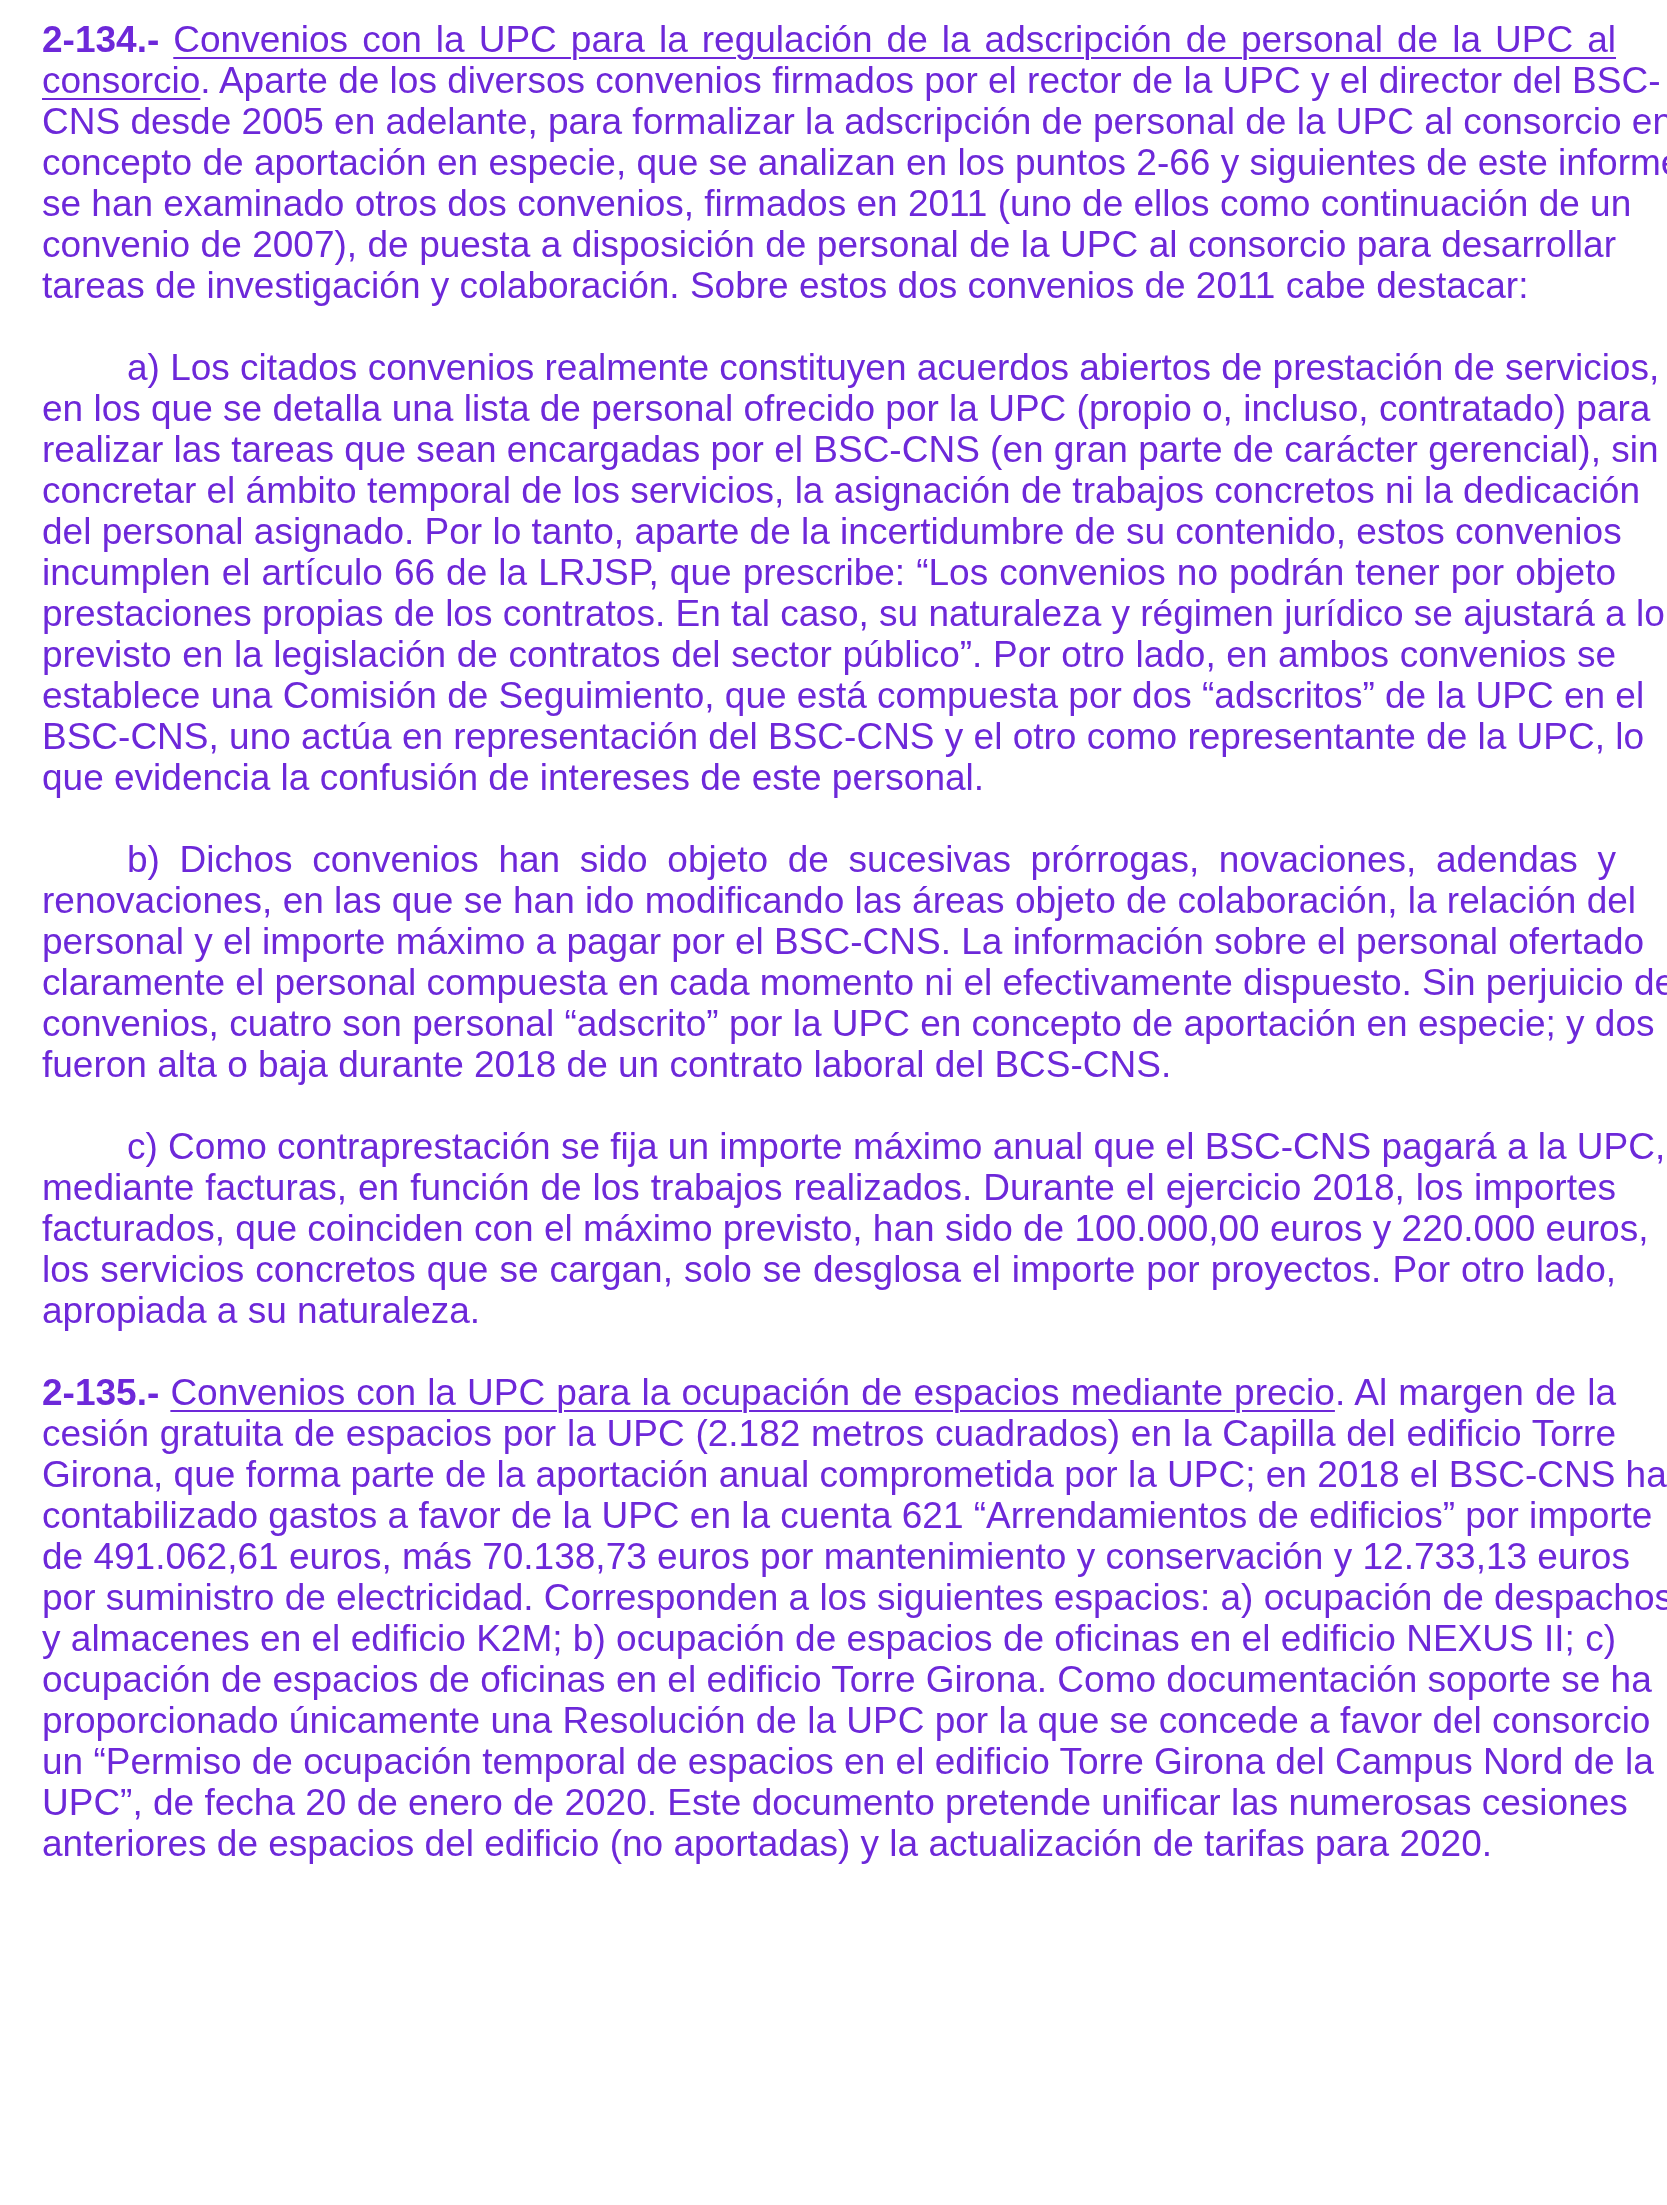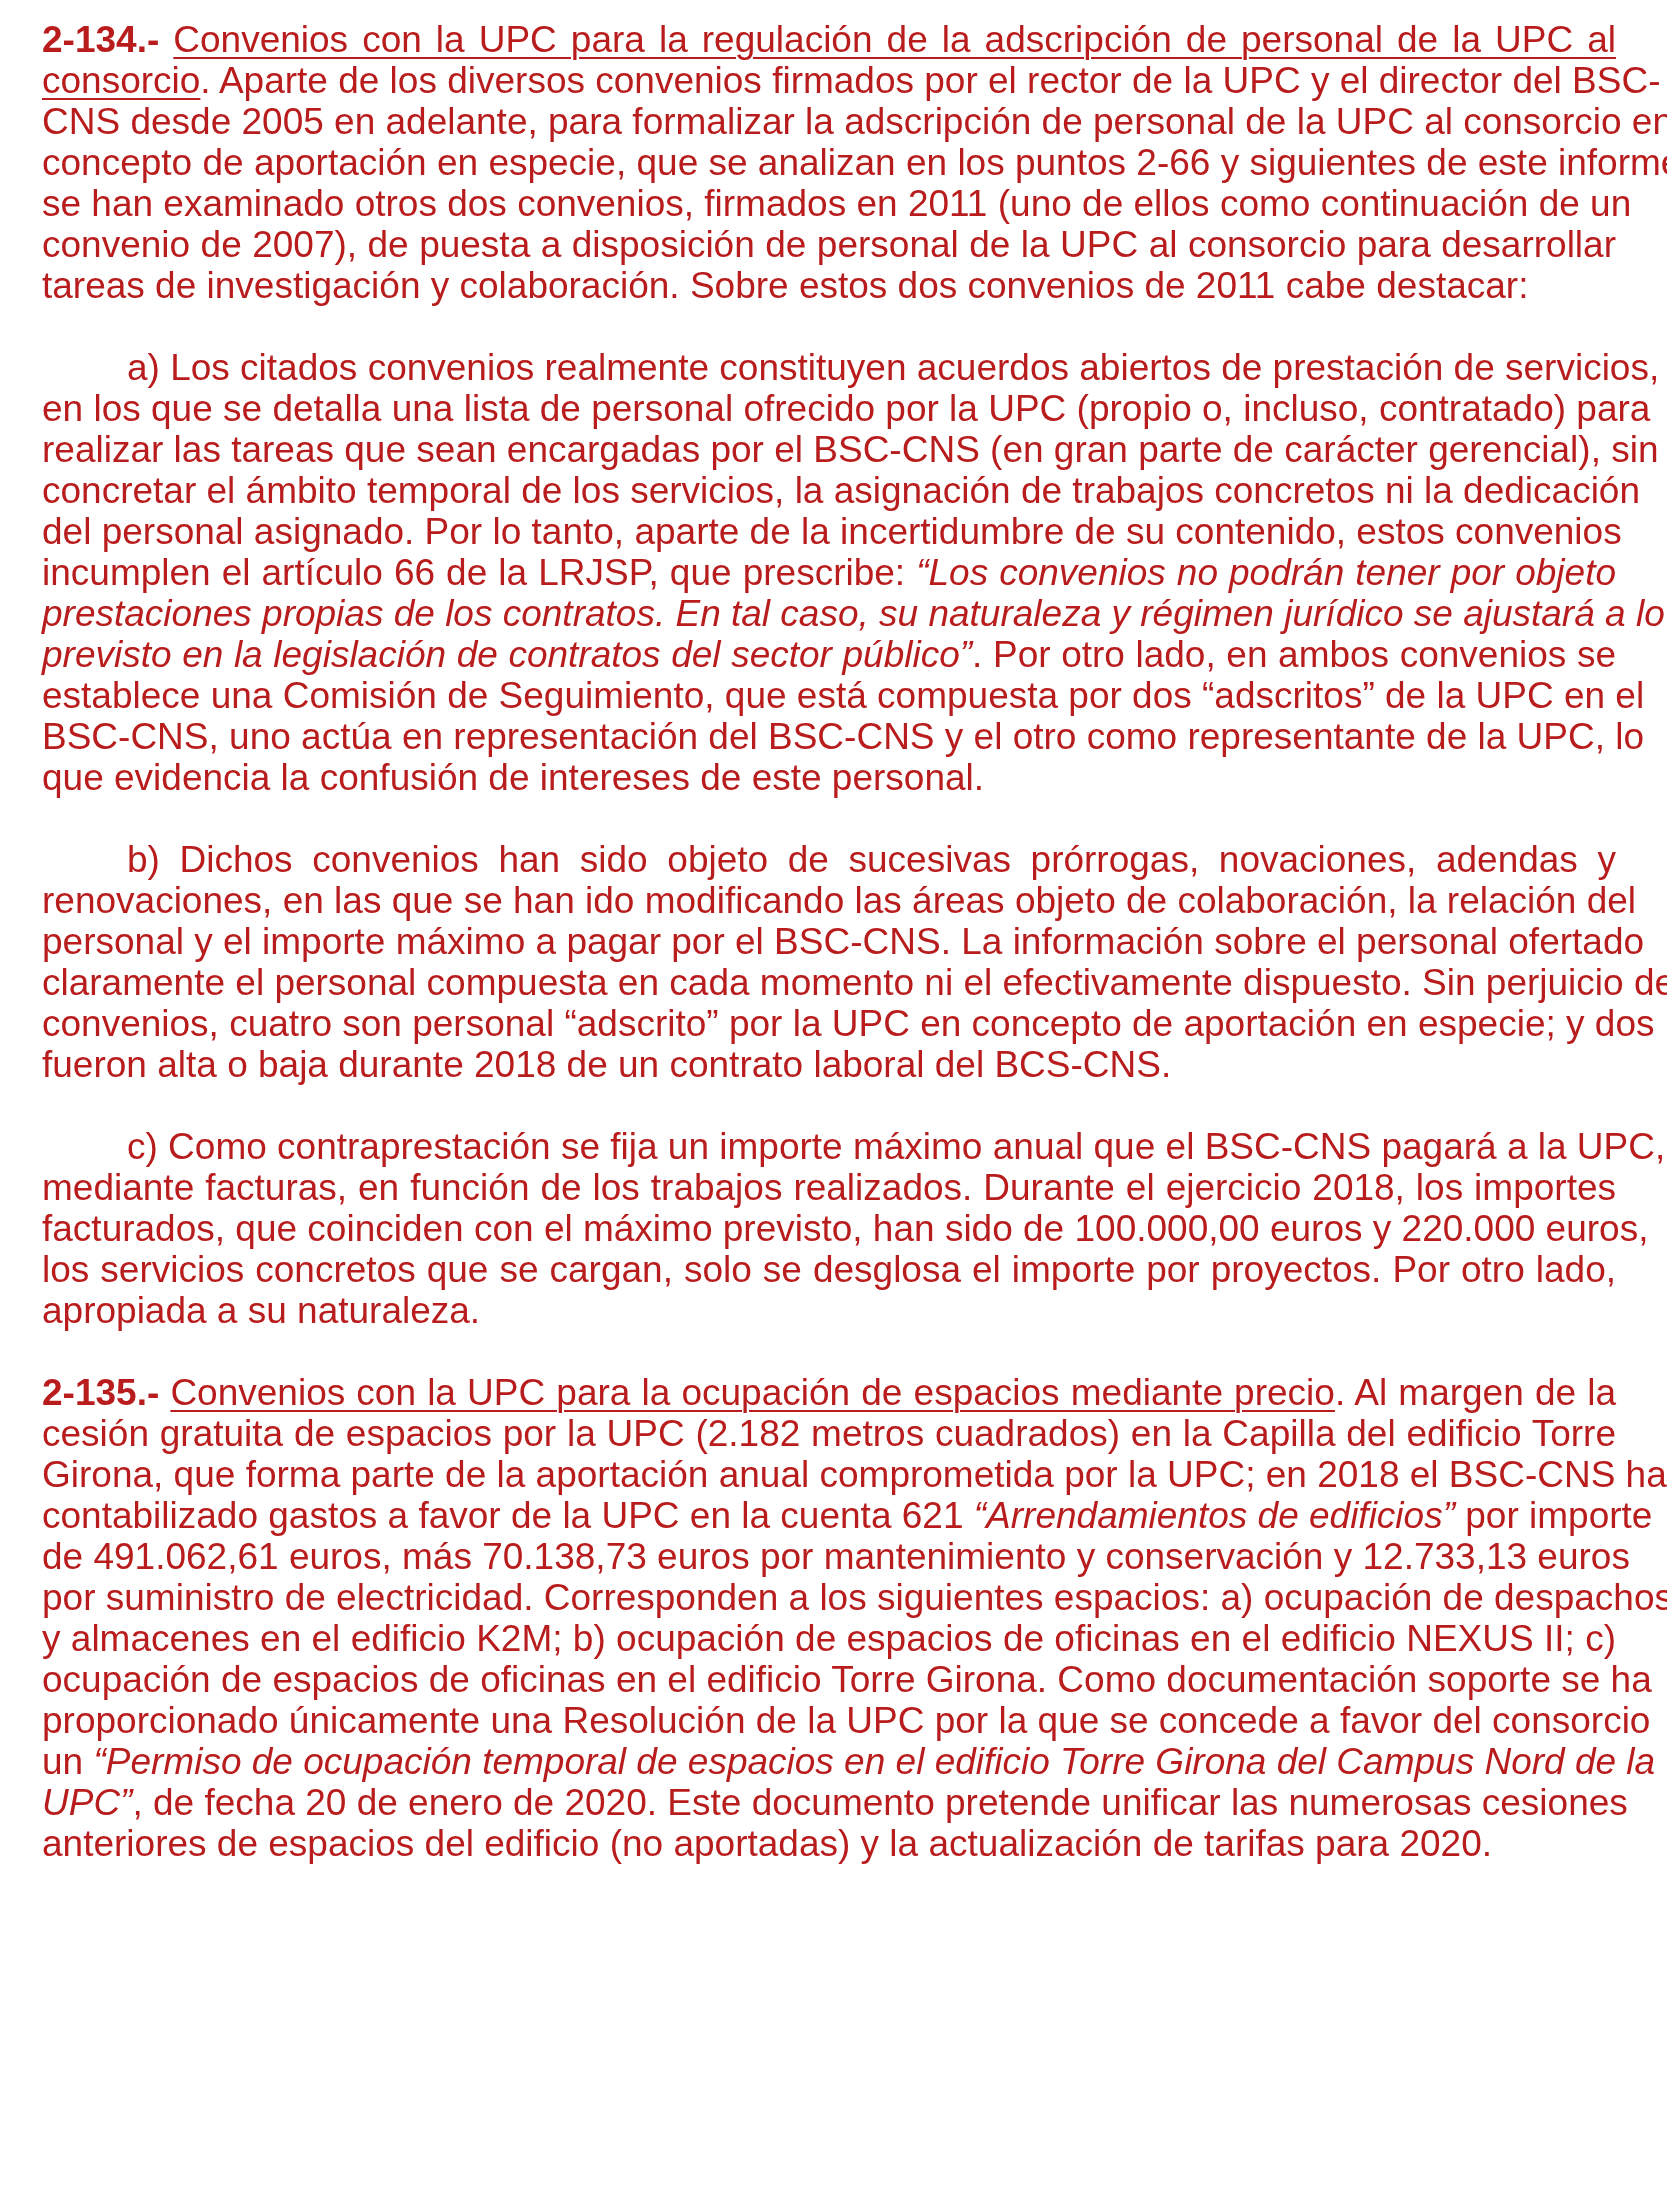--- a/index.html
+++ b/index.html
@@ -1,31 +1,31 @@
 <!DOCTYPE html>
 <html style="font-size:12.7px"><head>
 <meta charset="utf-8">
 <style>
   html, body { margin: 0; padding: 0; background: #ffffff; }
   body { width: 1667px; height: 2205px; position: relative; overflow: hidden; }
   .page {
     position: absolute; left: 42px; top: 19px; width: 1574px;
     font-family: "Liberation Sans", sans-serif;
-    font-size: 37px; line-height: 41px; color: #b91c1c;
+    font-size: 37px; line-height: 41px; color: #6d28d9;
   }
   .para { margin: 0 0 41px 0; }
   .line {
     display: block; height: 41px; white-space: nowrap;
     text-align: justify; text-align-last: justify;
   }
   .line.last { text-align-last: left; }
   .line.indent { padding-left: 85px; }
   .b { font-weight: bold; }
   .u { text-decoration: underline; text-decoration-thickness: 2.4px; text-underline-offset: 4.8px; }
-  .i { font-style: italic; }
+  .i { }
 </style>
 </head>
 <body>
 
 <div class="page" id="page">
     <section>
       <div class="para">
         <span class="line"><span class="b">2-134.- </span><span class="u">Convenios con la UPC para la regulación de la adscripción de personal de la UPC al</span></span>
         <span class="line"><span class="u">consorcio</span><span>. Aparte de los diversos convenios firmados por el rector de la UPC y el director del BSC-</span></span>
         <span class="line"><span>CNS desde 2005 en adelante, para formalizar la adscripción de personal de la UPC al consorcio en</span></span>

